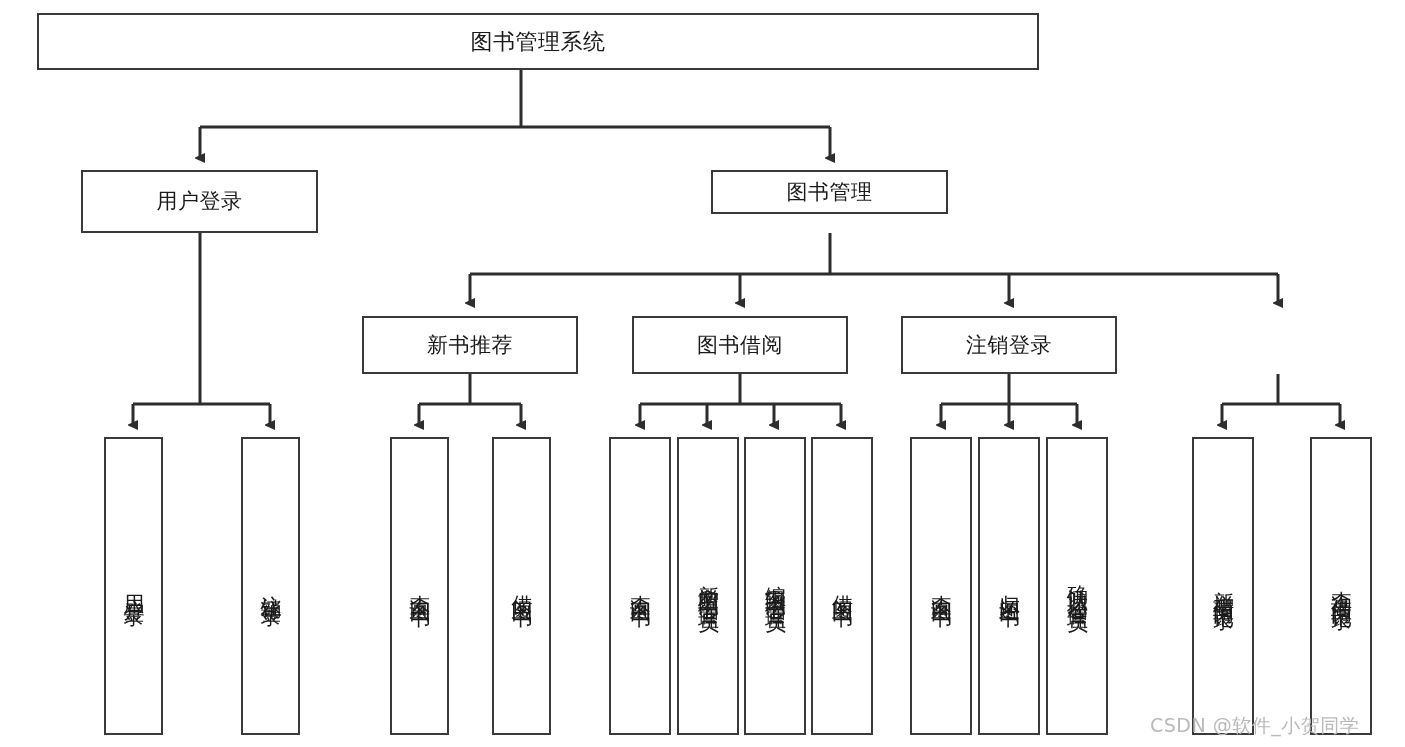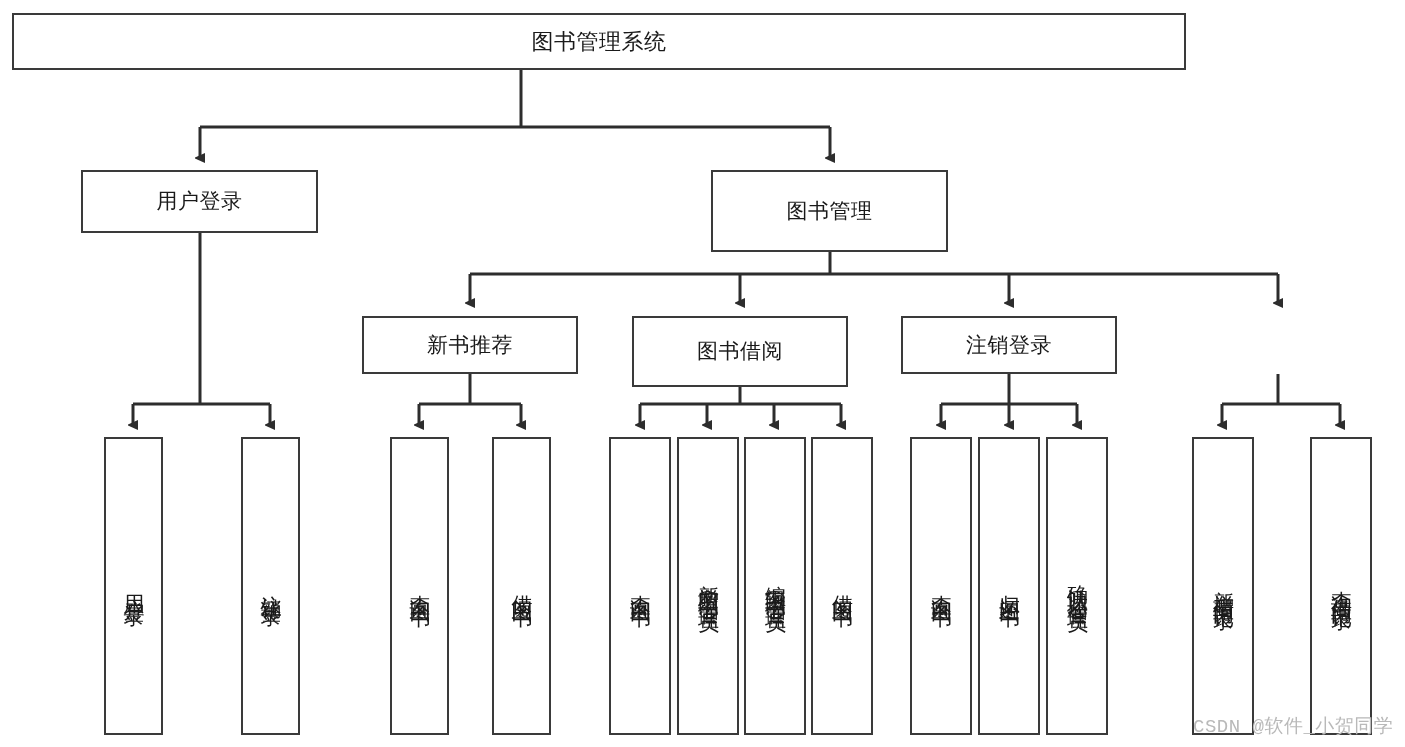--- a/index.html
+++ b/index.html
@@ -119,35 +119,35 @@
       <path d="M1009,404 L1009,425" marker-end="url(#arrow)"></path>
       <path d="M1077,404 L1077,425" marker-end="url(#arrow)"></path>
 
       <path d="M1278,374 L1278,404"></path>
       <path d="M1222,404 L1340,404"></path>
       <path d="M1222,404 L1222,425" marker-end="url(#arrow)"></path>
       <path d="M1340,404 L1340,425" marker-end="url(#arrow)"></path>
     </g>
   </svg>
 
-  <div class="node horiz root" style="left:12px; top:13px; width:1174px; height:57px;align-items:center;">
+  <div class="node horiz root" style="left:37px; top:13px; width:1002px; height:57px;align-items:center;">
     <span class="node-label">图书管理系统</span>
   </div>
 
   <div class="node horiz" style="left:81px; top:170px; width:237px; height:63px;">
     <span class="node-label">用户登录</span>
   </div>
-  <div class="node horiz" style="left:711px; top:170px; width:237px; height:82px;">
+  <div class="node horiz" style="left:711px; top:170px; width:237px; height:44px;">
     <span class="node-label">图书管理</span>
   </div>
 
   <div class="node horiz" style="left:362px; top:316px; width:216px; height:58px;">
     <span class="node-label">新书推荐</span>
   </div>
-  <div class="node horiz" style="left:632px; top:316px; width:216px; height:71px;">
+  <div class="node horiz" style="left:632px; top:316px; width:216px; height:58px;">
     <span class="node-label">图书借阅</span>
   </div>
   <div class="node horiz" style="left:901px; top:316px; width:216px; height:58px;">
     <span class="node-label">注销登录</span>
   </div>
 
   <div class="node vert" style="left:104px; top:437px; width:59px; height:298px;">
     <span class="node-label">用户登录</span>
   </div>
   <div class="node vert" style="left:241px; top:437px; width:59px; height:298px;">
@@ -184,15 +184,15 @@
     <span class="node-label">确认归还（管理员）</span>
   </div>
 
   <div class="node vert" style="left:1192px; top:437px; width:62px; height:298px;">
     <span class="node-label">新增借阅记录</span>
   </div>
   <div class="node vert" style="left:1310px; top:437px; width:62px; height:298px;">
     <span class="node-label">查询借阅记录</span>
   </div>
 
-  <div class="watermark" style="left:1193px; top:713px;font-family:Liberation Mono, monospace;">CSDN @软件_小贺同学</div>
+  <div class="watermark" style="left:1150px; top:713px;">CSDN @软件_小贺同学</div>
 
 </div>
 
 </body></html>

